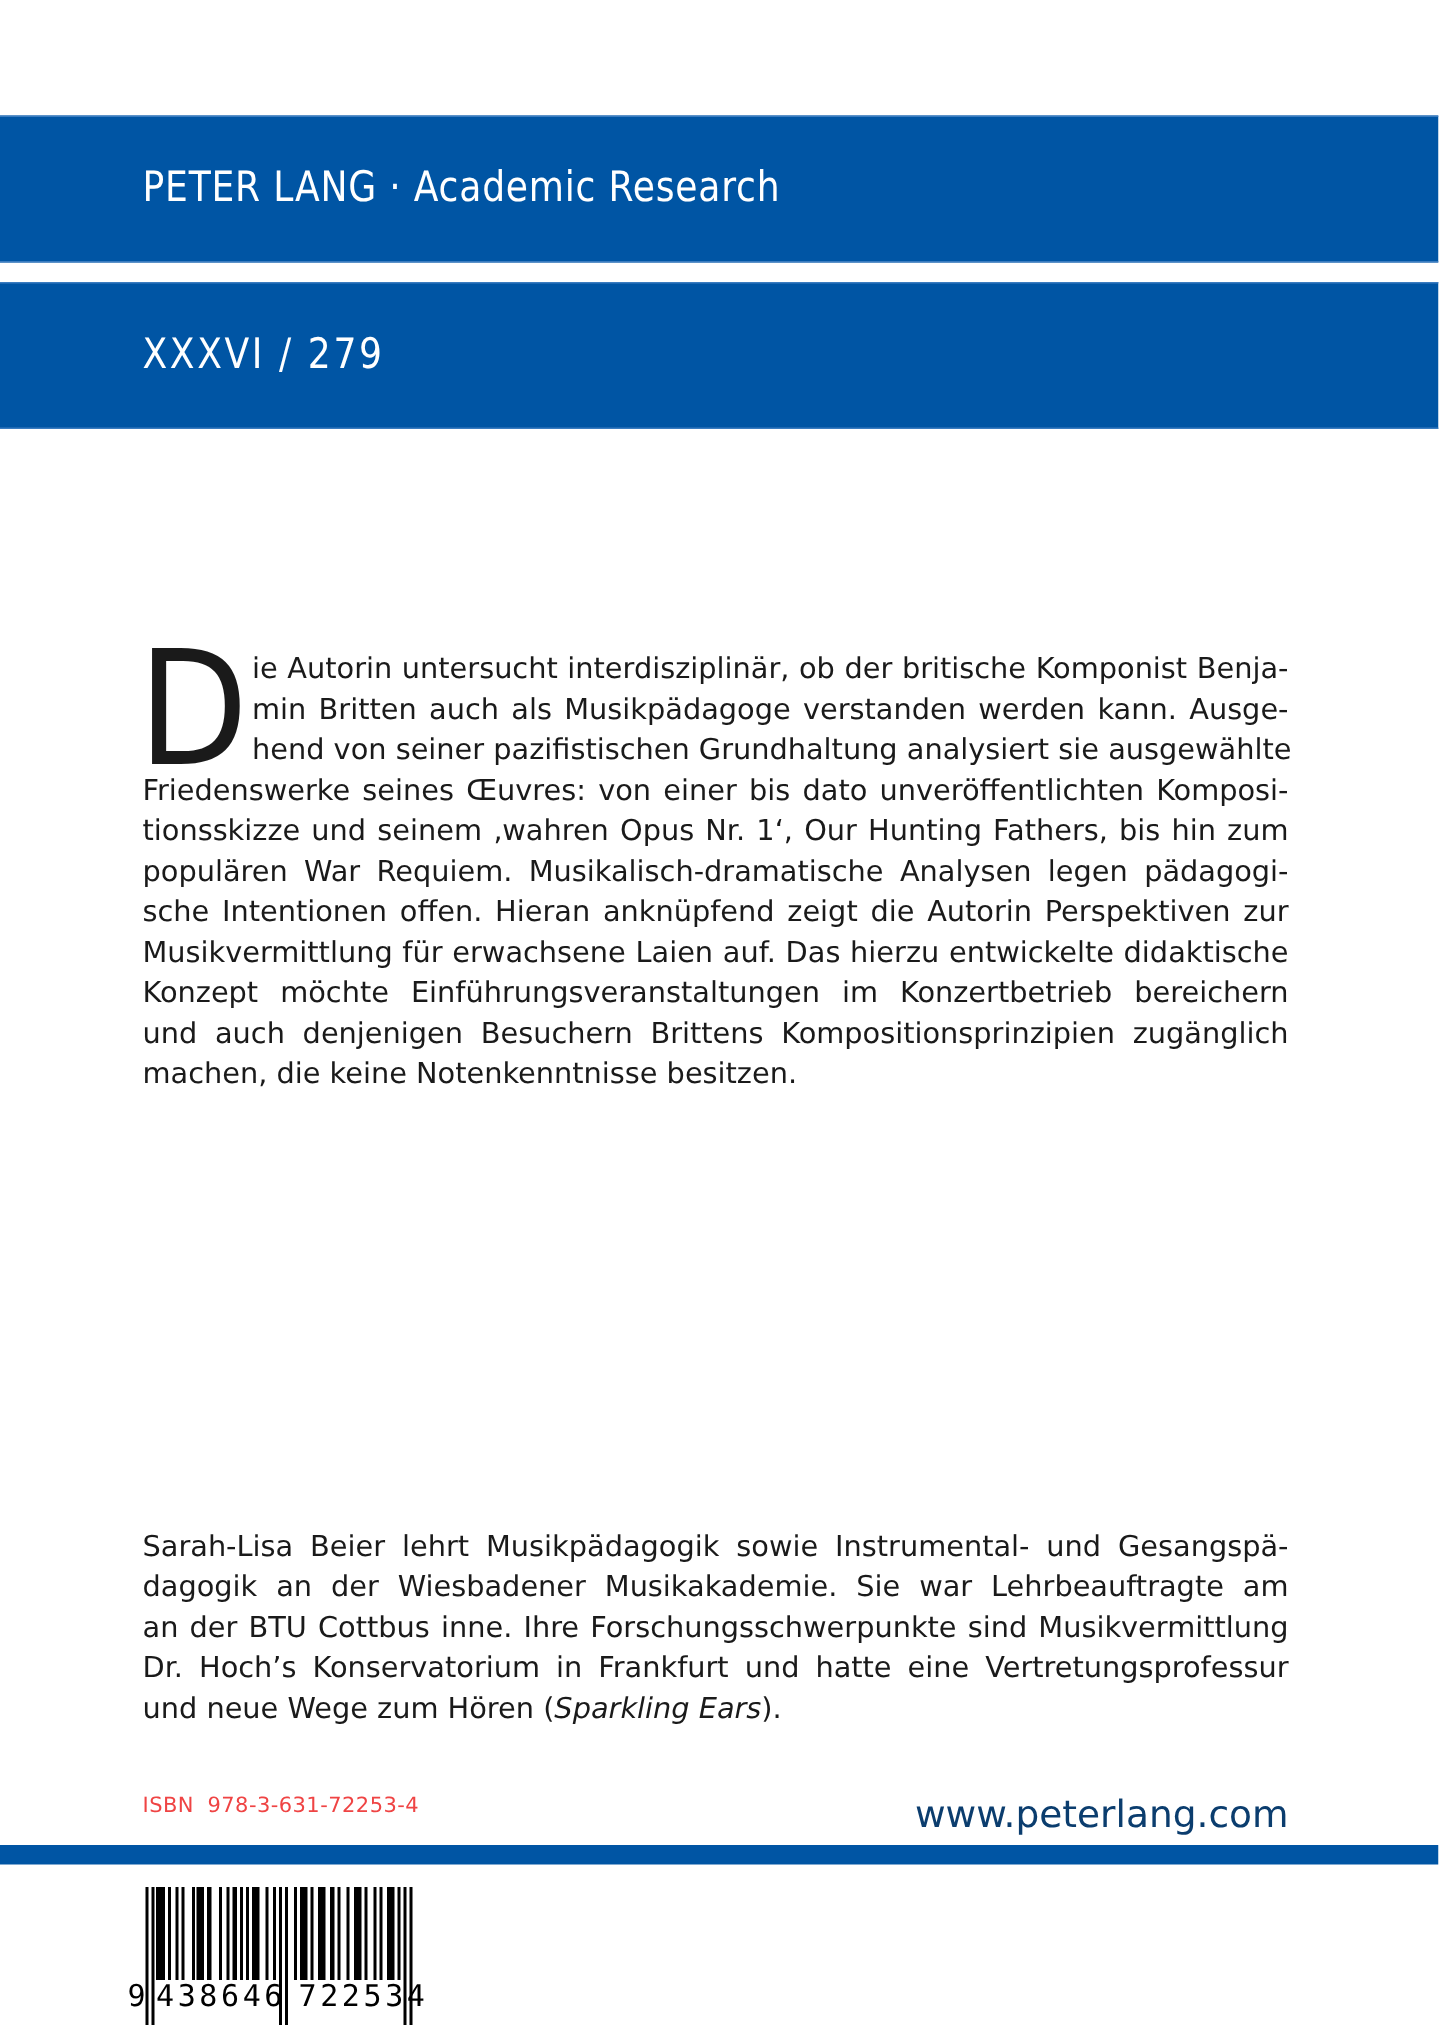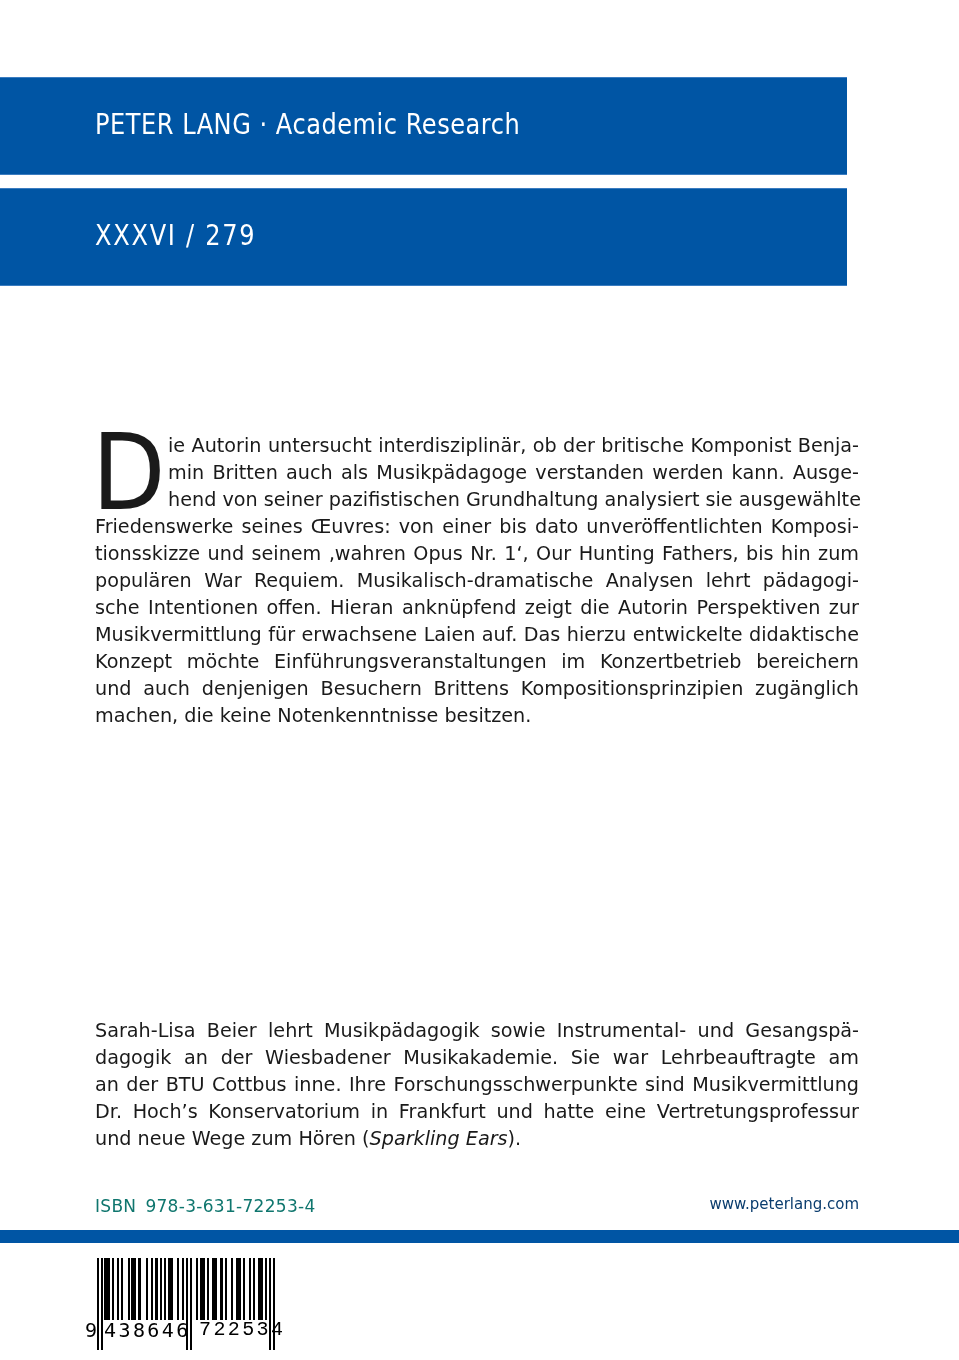--- a/index.html
+++ b/index.html
@@ -1,21 +1,21 @@
 <!DOCTYPE html>
 <html><head>
 <meta charset="utf-8">
 <style>
   html, body { margin:0; padding:0; }
   body {
     width:959px; height:1360px; background:#ffffff; position:relative; overflow:hidden;
     font-family:"DejaVu Sans", "Liberation Sans", sans-serif; color:#1a1a1a;
   }
   .band {
-    position:absolute; left:0; width:847px; background:#0055a4;
+    position:absolute; left:0; width:959px; background:#0055a4;
     border-top:1px solid #3a7cc0; border-bottom:1px solid #3a7cc0;
   }
   .band1 { top:77px; height:96px; }
   .band2 { top:188px; height:96px; }
   .band-text {
     position:absolute; left:95px; color:#ffffff;
     font-family:"DejaVu Sans", sans-serif; font-weight:normal;
     font-size:28px; letter-spacing:0.6px; transform:scaleX(0.86); transform-origin:left center;
     white-space:nowrap;
   }
@@ -36,26 +36,26 @@
     position:absolute; left:-3px; top:-2px; font-family:"DejaVu Sans", sans-serif;
     font-size:106px; line-height:86px; height:86px; color:#1a1a1a; font-weight:normal;
     transform:scaleX(0.9); transform-origin:left top;
   }
   .indent { margin-left:73px; }
   .bio { top:1017px; }
   .bio b { font-weight:normal; }
   .bio i { }
 
   .footer-isbn {
-    position:absolute; left:95px; top:1196px; color:#0f766e; font-size:17px;
+    position:absolute; left:95px; top:1196px; color:#ef4444; font-size:14px;
     letter-spacing:0.3px; white-space:nowrap;
   }
   .footer-isbn .sp { display:inline-block; width:9px; }
   .footer-url {
-    position:absolute; right:100px; top:1195px; color:#0b3d6e; font-size:15px; white-space:nowrap;
+    position:absolute; right:100px; top:1195px; color:#0b3d6e; font-size:25px; white-space:nowrap;
   }
   .footer-bar {
     position:absolute; left:0; width:959px; top:1230px; height:13px; background:#0055a4;
   }
   .barcode {
     position:absolute; left:95px; top:1258px; width:200px; height:92px;
   }
   .barcode-digits {
     position:absolute; left:95px; top:1318px; width:205px; height:30px;
     font-family:"DejaVu Sans Mono", monospace; font-size:20px; color:#000;
@@ -72,21 +72,21 @@
   <div class="band-text">XXXVI / 279</div>
 </div>
 
 <div class="text-block abstract">
   <span class="dropcap">D</span>
   <span class="line indent">ie Autorin untersucht interdisziplinär, ob der britische Komponist Benja-</span>
   <span class="line indent">min Britten auch als Musikpädagoge verstanden werden kann. Ausge-</span>
   <span class="line indent">hend von seiner pazifistischen Grundhaltung analysiert sie ausgewählte</span>
   <span class="line">Friedenswerke seines Œuvres: von einer bis dato unveröffentlichten Komposi-</span>
   <span class="line">tionsskizze und seinem ‚wahren Opus Nr. 1‘, Our Hunting Fathers, bis hin zum</span>
-  <span class="line">populären War Requiem. Musikalisch-dramatische Analysen lehrt pädagogi-</span>
+  <span class="line">populären War Requiem. Musikalisch-dramatische Analysen legen pädagogi-</span>
   <span class="line">sche Intentionen offen. Hieran anknüpfend zeigt die Autorin Perspektiven zur</span>
   <span class="line">Musikvermittlung für erwachsene Laien auf. Das hierzu entwickelte didaktische</span>
   <span class="line">Konzept möchte Einführungsveranstaltungen im Konzertbetrieb bereichern</span>
   <span class="line">und auch denjenigen Besuchern Brittens Kompositionsprinzipien zugänglich</span>
   <span class="line last">machen, die keine Notenkenntnisse besitzen.</span>
 </div>
 
 <div class="text-block bio">
   <span class="line"><b>Sarah-Lisa Beier</b><span> lehrt Musikpädagogik sowie Instrumental- und Gesangspä-</span></span>
   <span class="line">dagogik an der Wiesbadener Musikakademie. Sie war Lehrbeauftragte am</span>
@@ -135,14 +135,14 @@
     <rect x="158" y="0" width="2" height="62"></rect>
     <rect x="163" y="0" width="5" height="62"></rect>
     <rect x="170" y="0" width="2" height="62"></rect>
     <rect x="174" y="0" width="2" height="92"></rect>
     <rect x="178" y="0" width="2" height="92"></rect>
   </g>
 </svg>
 <div class="barcode-digits">
   <span class="bd" style="left:-10px;">9</span>
   <span class="bd" style="left:9px; letter-spacing:2.4px;">438646</span>
-  <span class="bd" style="left:104px; letter-spacing:2.4px;font-family:Liberation Mono, monospace;">722534</span>
+  <span class="bd" style="left:104px; letter-spacing:2.4px;">722534</span>
 </div>
 
 </body></html>

